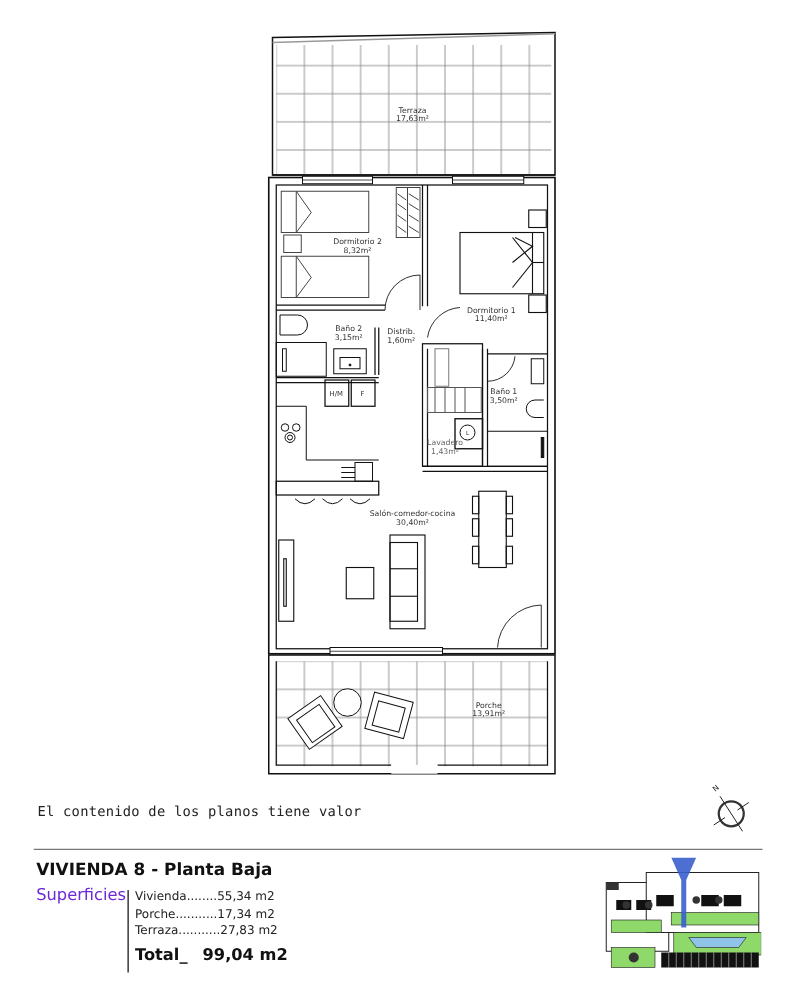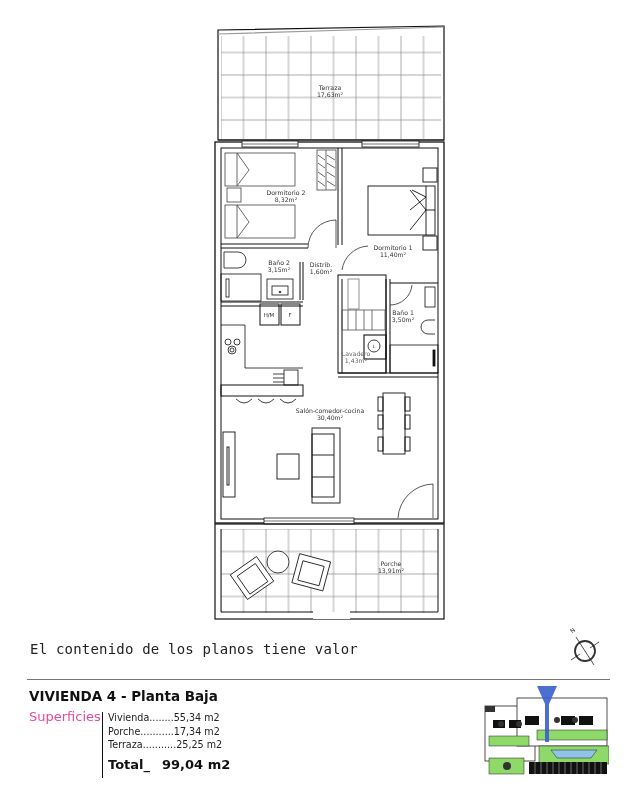--- a/index.html
+++ b/index.html
@@ -1,21 +1,21 @@
 <!DOCTYPE html>
 <html><head>
 <meta charset="utf-8">
 <style>
   html, body { margin:0; padding:0; background:#ffffff; }
   body { width:635px; height:798px; position:relative; overflow:hidden; font-family:"Liberation Sans", sans-serif; color:#111; }
   #plan { position:absolute; left:0; top:0; width:635px; height:640px; }
-  .disclaimer { position:absolute; left:30px; top:644px; font-family:"DejaVu Sans Mono", monospace; font-size:14px; line-height:11.5px; color:#222; letter-spacing:0.2px; }
+  .disclaimer { position:absolute; left:30px; top:644px; font-family:"DejaVu Sans Mono", monospace; font-size:11px; line-height:11.5px; color:#222; letter-spacing:0.2px; }
   .hr { position:absolute; left:27px; top:679px; width:583px; height:1px; background:#777; }
   .title { position:absolute; left:29px; top:688px; font-family:"DejaVu Sans", sans-serif; font-weight:bold; font-size:13.5px; color:#111; }
-  .sup-label { position:absolute; left:29px; top:709px; font-family:"DejaVu Sans", sans-serif; font-size:13px; color:#ec4899; }
+  .sup-label { position:absolute; left:29px; top:709px; font-family:"DejaVu Sans", sans-serif; font-size:13px; color:#6d28d9; }
   .sup-divider { position:absolute; left:102px; top:712px; width:1px; height:66px; background:#111; }
   .sup-list { position:absolute; left:108px; top:711px; font-family:"DejaVu Sans", sans-serif; font-size:9.6px; line-height:13.5px; color:#222; }
   .sup-row span { display:inline-block; }
   .total { position:absolute; left:108px; top:757px; font-family:"DejaVu Sans", sans-serif; font-weight:bold; font-size:13px; color:#111; }
   .total .val { margin-left:12px; }
   #keymap { position:absolute; left:479px; top:686px; width:130px; height:90px; }
   #compass { position:absolute; left:563px; top:624px; width:50px; height:46px; }
   .rlabel { font-family:"DejaVu Sans", sans-serif; font-size:6.2px; fill:#333; text-anchor:middle; }
 </style>
 </head>
@@ -226,34 +226,34 @@
   <line x1="8" y1="36" x2="17" y2="30" stroke="#222" stroke-width="0.8"></line>
   <line x1="27" y1="24" x2="36" y2="18" stroke="#222" stroke-width="0.8"></line>
 </svg>
 
 <div class="disclaimer">
   <div>El contenido de los planos tiene valor</div>
 </div>
 
 <div class="hr"></div>
 
-<div class="title">VIVIENDA 4 - Planta Baja</div>
+<div class="title">VIVIENDA 8 - Planta Baja</div>
 
 <div class="sup-label">Superficies</div>
 <div class="sup-divider"></div>
 
 <div class="sup-list">
   <div class="sup-row">
     <span>Vivienda</span><span> ........</span><span>55,34 m2</span>
   </div>
   <div class="sup-row">
     <span>Porche</span><span> ...........</span><span>17,34 m2</span>
   </div>
   <div class="sup-row">
-    <span>Terraza</span><span> ...........</span><span>25,25 m2</span>
+    <span>Terraza</span><span> ...........</span><span>27,83 m2</span>
   </div>
 </div>
 
 <div class="total">
   <span>Total_</span><span class="val">99,04 m2</span>
 </div>
 
 <svg id="keymap" viewBox="0 0 130 90" xmlns="http://www.w3.org/2000/svg">
 
   <rect x="6" y="20" width="50" height="55" fill="#fff" stroke="#222" stroke-width="0.8"></rect>

